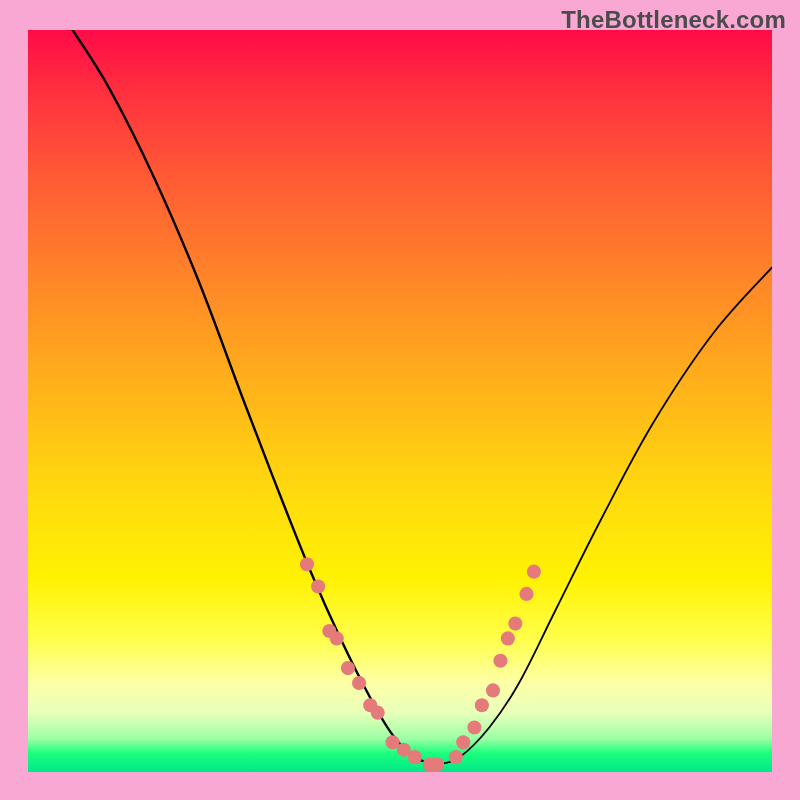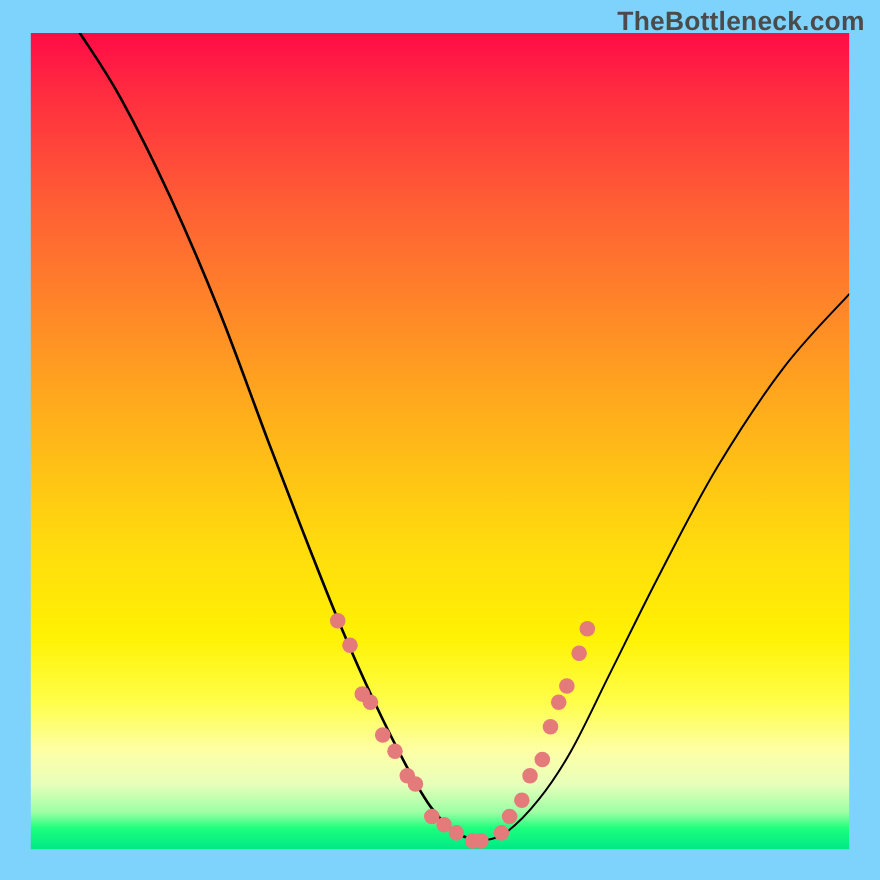--- a/index.html
+++ b/index.html
@@ -1,21 +1,21 @@
 <!DOCTYPE html>
 <html><head>
 <meta charset="utf-8">
 <style>
   * { margin: 0; padding: 0; box-sizing: border-box; }
   html, body { width: 800px; height: 800px; overflow: hidden; background: #000; }
   .frame {
     position: relative;
     width: 800px;
     height: 800px;
-    background: #7dd3fc;
+    background: #f9a8d4;
   }
   .watermark {
     position: absolute;
     top: 6px;
     right: 14px;
     font-family: Arial, Helvetica, sans-serif;
     font-size: 24px;
     font-weight: 600;
     color: #4b4b4b;
     letter-spacing: 0.2px;

